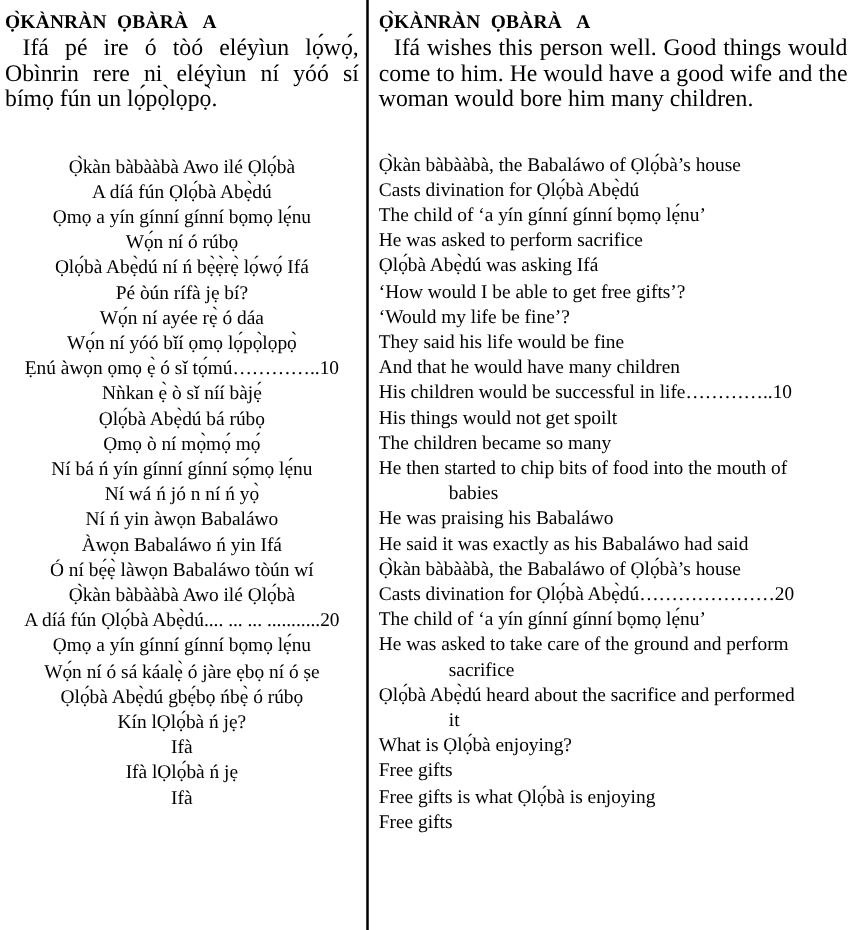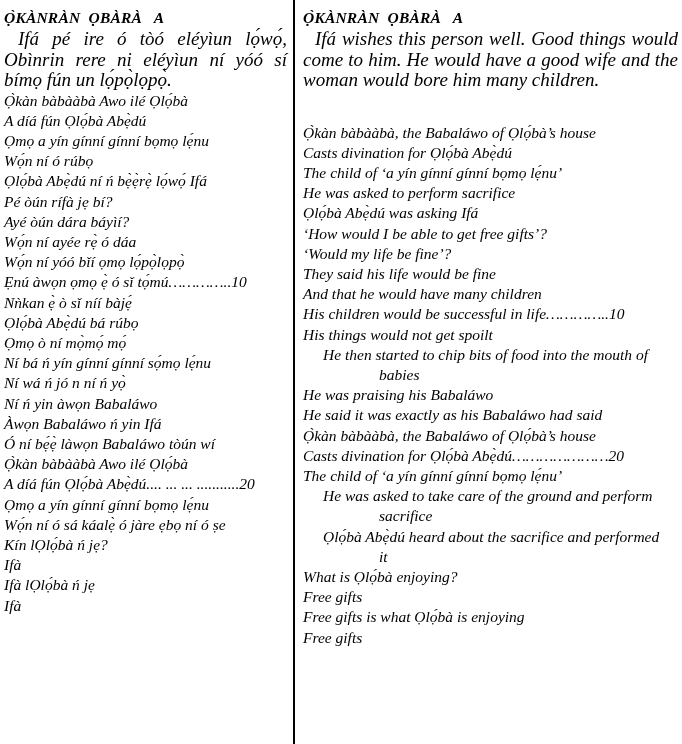--- a/index.html
+++ b/index.html
@@ -13,21 +13,20 @@
     height: 744px;
     font-family: "Liberation Serif", "DejaVu Serif", serif;
     color: #000000;
     overflow: hidden;
   }
   .page {
     position: relative;
     width: 682px;
     height: 736px;
     box-sizing: border-box;
-    font-style: italic;
   }
   .columns {
     display: flex;
     width: 682px;
     height: 744px;
     box-sizing: border-box;
   }
   .col {
     box-sizing: border-box;
     position: relative;
@@ -65,29 +64,30 @@
     padding: 0;
     list-style: none;
   }
   .verse li {
     font-size: 15.5px;
     line-height: 20.2px;
     white-space: pre-wrap;
     margin: 0;
   }
   .col-left .verse {
+    margin-top: 33px;
+    text-align: center;
   }
   .col-right .verse {
     margin-top: 32px;
   }
   .col-right .verse li.wrap {
     white-space: normal;
     text-align: justify;
     text-indent: 0;
-    margin-left: 20px;
   }
   .col-right .verse li.wrap .cont {
     display: block;
     padding-left: 56px;
   }
 </style>
 </head>
 <body>
 
 <div class="page">
@@ -96,36 +96,36 @@
     <div class="col col-left">
       <div class="heading">Ọ̀KÀNRÀN  ỌBÀRÀ   A</div>
       <p class="intro">Ifá pé ire ó tòó eléyìun lọ́wọ́, Obìnrin rere ni eléyìun ní yóó sí bímọ fún un lọ́pọ̀lọpọ̀.</p>
       <ul class="verse">
           <li>Ọ̀kàn bàbààbà Awo ilé Ọlọ́bà</li>
           <li>A díá fún Ọlọ́bà Abẹ̀dú</li>
           <li>Ọmọ a yín gínní gínní bọmọ lẹ́nu</li>
           <li>Wọ́n ní ó rúbọ</li>
           <li>Ọlọ́bà Abẹ̀dú ní ń bẹ̀ẹ̀rẹ̀ lọ́wọ́ Ifá</li>
           <li>Pé òún rífà jẹ bí?</li>
-          <li>Ayé òún dára báyìí?</li>
           <li>Wọ́n ní ayée rẹ̀ ó dáa</li>
           <li>Wọ́n ní yóó bǐí ọmọ lọ́pọ̀lọpọ̀</li>
           <li>Ẹnú àwọn ọmọ ẹ̀ ó sǐ tọ́mú…………..10</li>
           <li>Nǹkan ẹ̀ ò sǐ níí bàjẹ́</li>
           <li>Ọlọ́bà Abẹ̀dú bá rúbọ</li>
           <li>Ọmọ ò ní mọ̀mọ́ mọ́</li>
           <li>Ní bá ń yín gínní gínní sọ́mọ lẹ́nu</li>
           <li>Ní wá ń jó n ní ń yọ̀</li>
           <li>Ní ń yin àwọn Babaláwo</li>
           <li>Àwọn Babaláwo ń yin Ifá</li>
           <li>Ó ní bẹ́ẹ̀ làwọn Babaláwo tòún wí</li>
           <li>Ọ̀kàn bàbààbà Awo ilé Ọlọ́bà</li>
           <li>A díá fún Ọlọ́bà Abẹ̀dú.... ... ... ...........20</li>
           <li>Ọmọ a yín gínní gínní bọmọ lẹ́nu</li>
           <li>Wọ́n ní ó sá káalẹ̀ ó jàre ẹbọ ní ó ṣe</li>
+          <li>Ọlọ́bà Abẹ̀dú gbẹ́bọ ńbẹ̀ ó rúbọ</li>
           <li>Kín lỌlọ́bà ń jẹ?</li>
           <li>Ifà</li>
           <li>Ifà lỌlọ́bà ń jẹ</li>
           <li>Ifà</li>
         </ul>
     </div>
 
     <div class="col col-right">
       <div class="heading">Ọ̀KÀNRÀN  ỌBÀRÀ   A</div>
       <p class="intro">Ifá wishes this person well. Good things would come to him. He would have a good wife and the woman would bore him many children.</p>
@@ -134,20 +134,21 @@
           <li>Casts divination for Ọlọ́bà Abẹ̀dú</li>
           <li>The child of ‘a yín gínní gínní bọmọ lẹ́nu’</li>
           <li>He was asked to perform sacrifice</li>
           <li>Ọlọ́bà Abẹ̀dú was asking Ifá</li>
           <li>‘How would I be able to get free gifts’?</li>
           <li>‘Would my life be fine’?</li>
           <li>They said his life would be fine</li>
           <li>And that he would have many children</li>
           <li>His children would be successful in life…………..10</li>
           <li>His things would not get spoilt</li>
+          <li>The children became so many</li>
           <li class="wrap"><span>He then started to chip bits of food into the mouth of</span><span class="cont">babies</span></li>
           <li>He was praising his Babaláwo</li>
           <li>He said it was exactly as his Babaláwo had said</li>
           <li>Ọ̀kàn bàbààbà, the Babaláwo of Ọlọ́bà’s house</li>
           <li>Casts divination for Ọlọ́bà Abẹ̀dú…………………20</li>
           <li>The child of ‘a yín gínní gínní bọmọ lẹ́nu’</li>
           <li class="wrap"><span>He was asked to take care of the ground and perform</span><span class="cont">sacrifice</span></li>
           <li class="wrap"><span>Ọlọ́bà Abẹ̀dú heard about the sacrifice and performed</span><span class="cont">it</span></li>
           <li>What is Ọlọ́bà enjoying?</li>
           <li>Free gifts</li>

